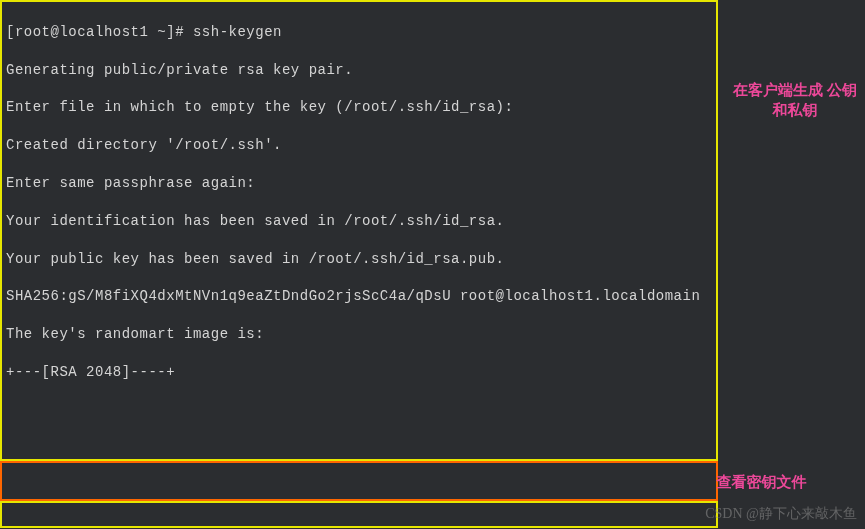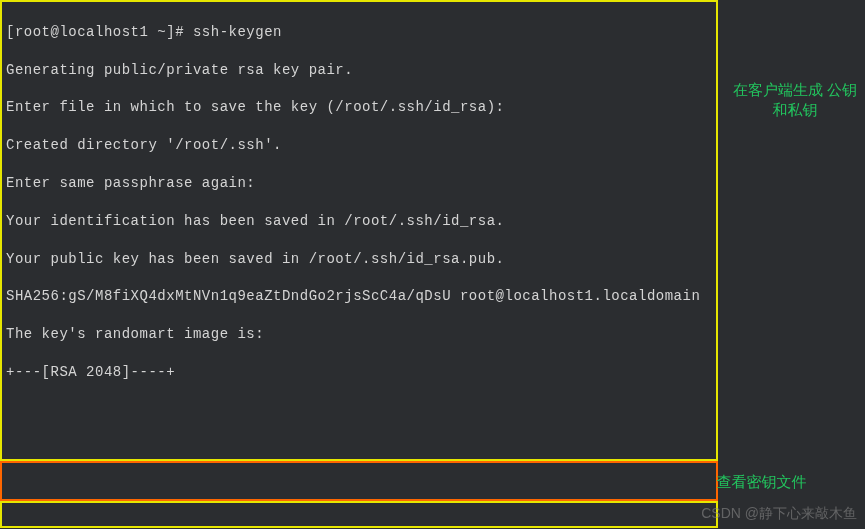--- a/index.html
+++ b/index.html
@@ -46,24 +46,24 @@
       height: 40px;
     }
     .box3 {
       top: 501px;
       left: 0;
       width: 718px;
       height: 27px;
     }
     .annotation {
       position: absolute;
-      color: #22c55e;
+      color: #ec4899;
       font-family: "Microsoft YaHei", sans-serif;
       font-size: 15px;
-      font-weight: normal;
+      font-weight: bold;
       text-align: center;
       line-height: 1.3;
     }
     .ann1 {
       top: 80px;
       left: 730px;
       width: 130px;
     }
     .ann2 {
       top: 472px;
@@ -74,32 +74,32 @@
       top: 508px;
       left: 750px;
       width: 100px;
       margin-top: 41px;
     }
     .watermark {
       position: absolute;
       bottom: 6px;
       right: 8px;
       color: #888;
-      font-family: Liberation Sans, sans-serif;
+      font-family: Liberation Serif, serif;
       font-size: 14px;
       opacity: 0.6;
     }
   </style>
 </head>
 <body>
 
 <div class="terminal">
 <div>[root@localhost1 ~]# ssh-keygen</div>
 <div>Generating public/private rsa key pair.</div>
-<div>Enter file in which to save the key (/root/.ssh/id_rsa):</div>
+<div>Enter file in which to empty the key (/root/.ssh/id_rsa):</div>
 <div>Created directory '/root/.ssh'.</div>
 <div>Enter same passphrase again:</div>
 <div>Your identification has been saved in /root/.ssh/id_rsa.</div>
 <div>Your public key has been saved in /root/.ssh/id_rsa.pub.</div>
 <div>SHA256:gS/M8fiXQ4dxMtNVn1q9eaZtDndGo2rjsScC4a/qDsU root@localhost1.localdomain</div>
 <div>The key's randomart image is:</div>
 <div>+---[RSA 2048]----+</div>
 
 
 

